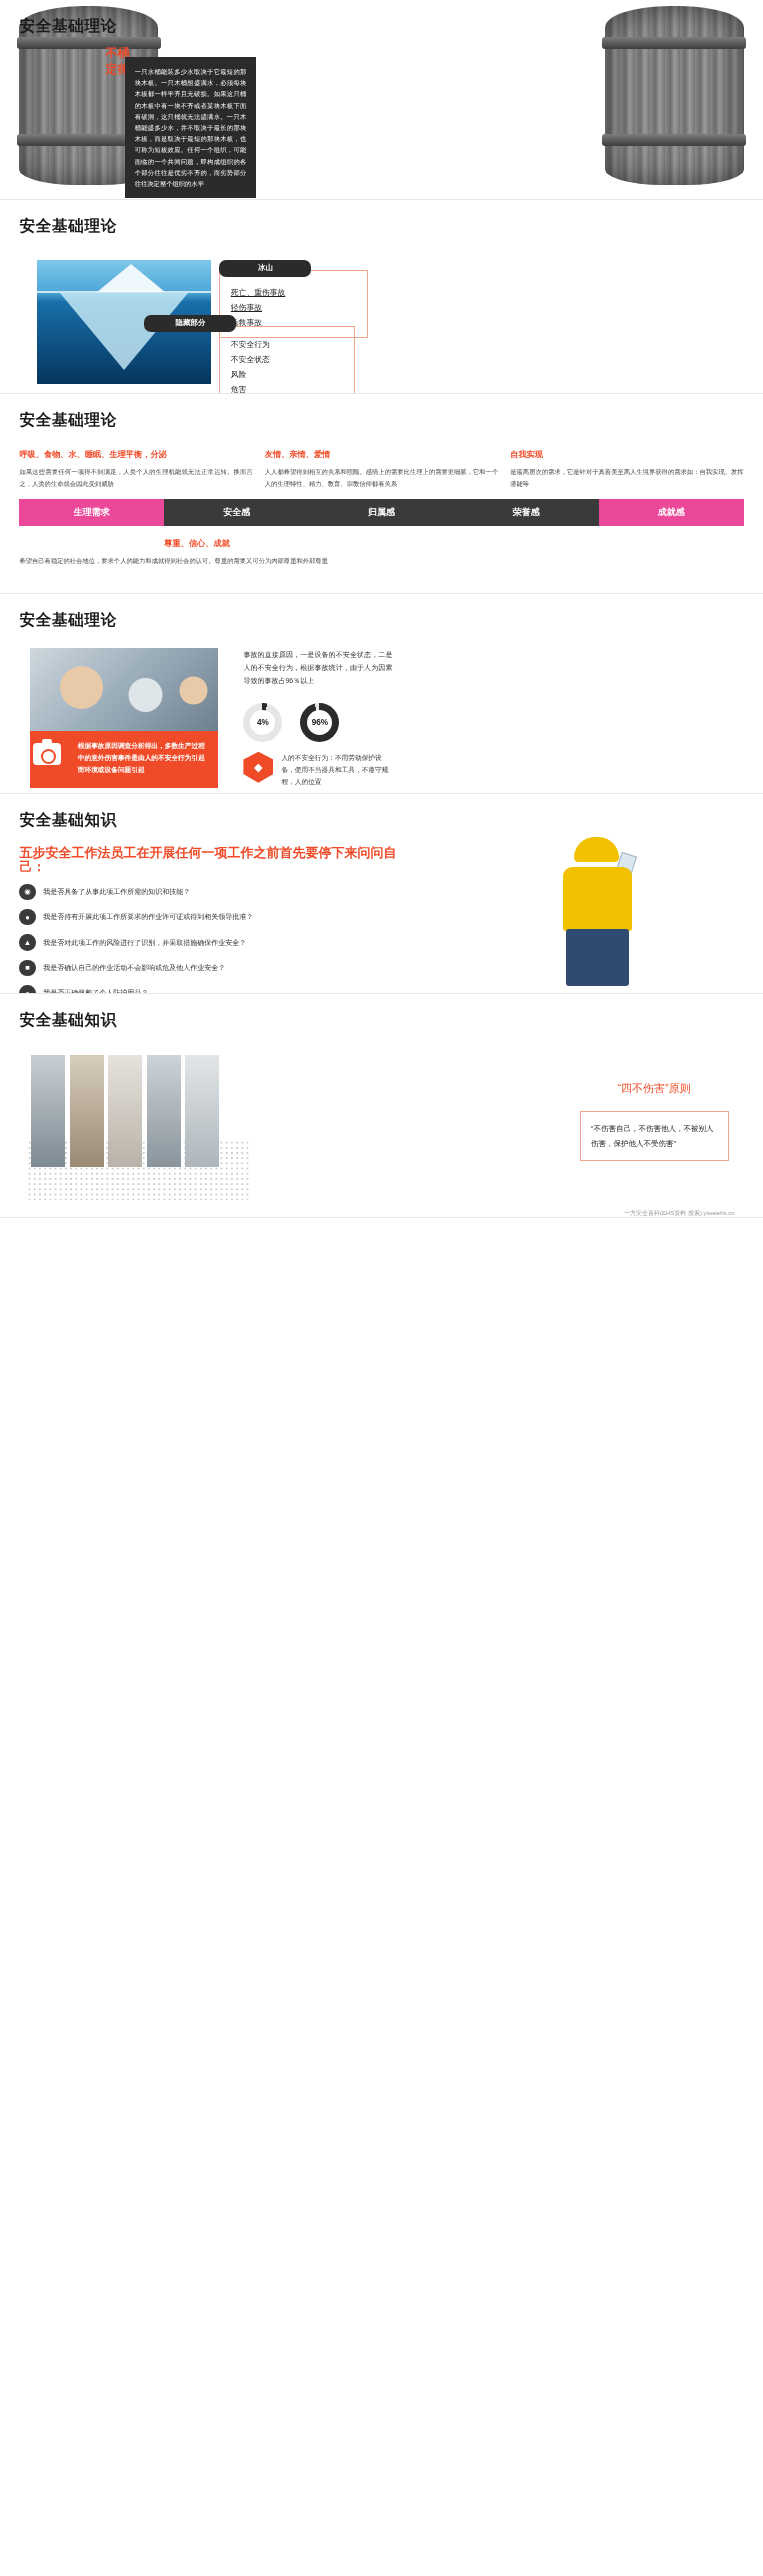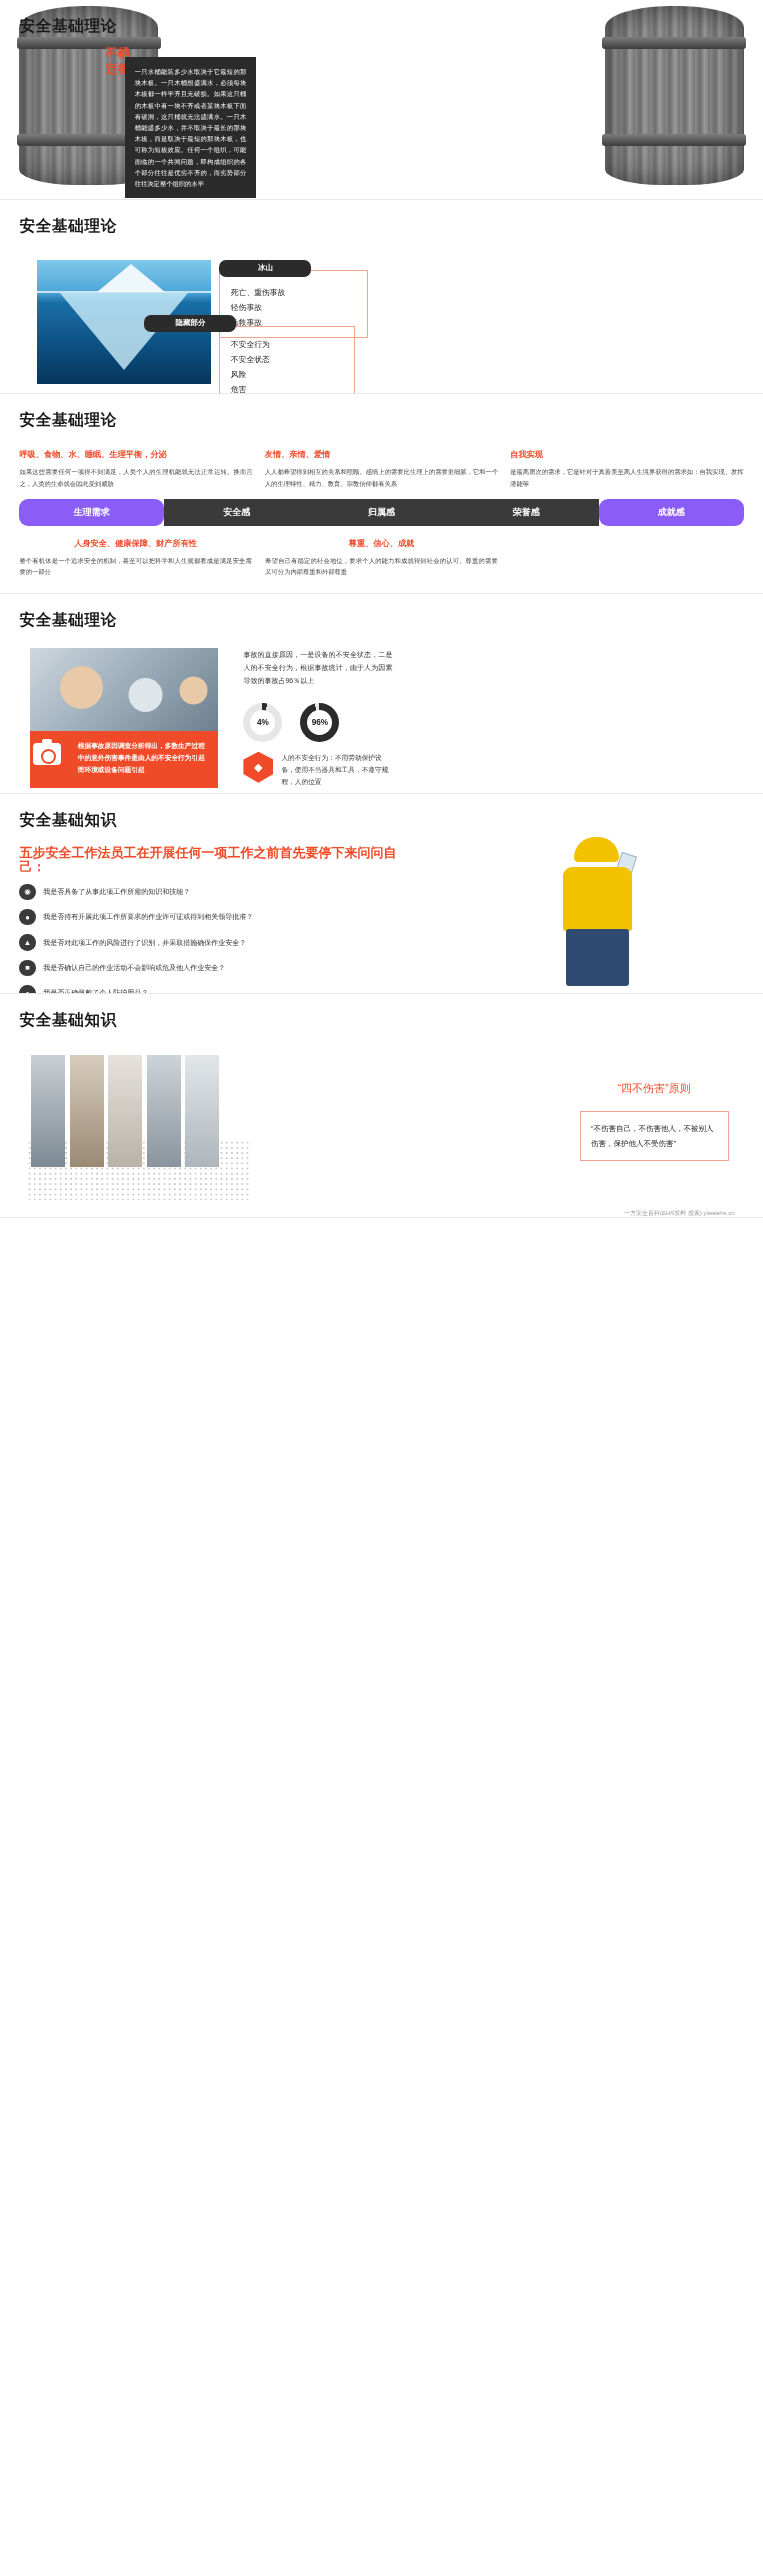--- a/index.html
+++ b/index.html
@@ -95,36 +95,36 @@
     font-size: 7.5px; font-weight: bold;
     padding: 3.7px 0; text-align: center; width: 92px; border-radius: 7px;
   }
   .s2 .lbl-top { left: 200px; top: 3px; }
   .s2 .lbl-bottom { left: 125px; top: 58px; }
   .s2 .listbox {
     position: absolute; border: 0.7px solid #f0a48e;
     padding: 7.5px 10.4px;
   }
   .s2 .listbox div { font-size: 7.8px; line-height: 15px; color: #222; }
-  .s2 .list-top { left: 200px; top: 13.4px; width: 149px; padding-top: 13.4px; }
+  .s2 .list-top { left: 200px; top: 13.4px; width: 149px; padding-top: 13.4px; text-decoration: underline; }
   .s2 .list-bottom { left: 200px; top: 69px; width: 136px; padding-top: 10.4px; }
 
   
   .s3 { height: 200px; padding: 16.4px 19.4px 0 19.4px; }
   .s3 .cols { display: flex; gap: 12px; margin-top: 18px; }
   .s3 .col { flex: 1; }
   .s3 .col h4 { font-size: 8.2px; color: #f04b28; font-weight: bold; margin-bottom: 6px; }
   .s3 .col p { font-size: 6.3px; line-height: 11.2px; color: #444; text-align: justify; }
   .s3 .bar { display: flex; margin-top: 10.4px; }
   .s3 .bar .seg {
     flex: 1; text-align: center; color: #fff;
     font-size: 9px; font-weight: bold; padding: 6.7px 0;
     position: relative;
   }
-  .s3 .bar .seg.red { background: #8b5cf6; border-radius: 9px; }
+  .s3 .bar .seg.red { background: #ec4899; }
   .s3 .bar .seg.dark { background: #3a3a3a; }
   .s3 .cols2 { display: flex; gap: 13.4px; margin-top: 12px; }
   .s3 .cols2 .col { flex: 1; text-align: center; }
   .s3 .cols2 .spacer { flex: 1; }
   .s3 .cols2 h4 { text-align: center; }
   .s3 .cols2 p { text-align: justify; }
 
   
   .s4 { height: 200px; padding: 16.4px 19.4px 0 19.4px; }
   .s4 .body { position: relative; margin-top: 16.4px; height: 149px; }
@@ -302,24 +302,20 @@
 
   <div class="bar">
     <div class="seg red">生理需求</div>
     <div class="seg dark">安全感</div>
     <div class="seg dark">归属感</div>
     <div class="seg dark">荣誉感</div>
     <div class="seg red">成就感</div>
   </div>
 
   <div class="cols2">
-    <div class="col">
-      <h4>人身安全、健康保障、财产所有性</h4>
-      <p>整个有机体是一个追求安全的机制，甚至可以把科学和人生观都看成是满足安全需要的一部分</p>
-    </div>
     <div class="col">
       <h4>尊重、信心、成就</h4>
       <p>希望自己有稳定的社会地位，要求个人的能力和成就得到社会的认可。尊重的需要又可分为内部尊重和外部尊重</p>
     </div>
     <div class="spacer"></div>
   </div>
 </section>
 
 <section class="slide s4">
   <div class="slide-title">安全基础理论</div>

